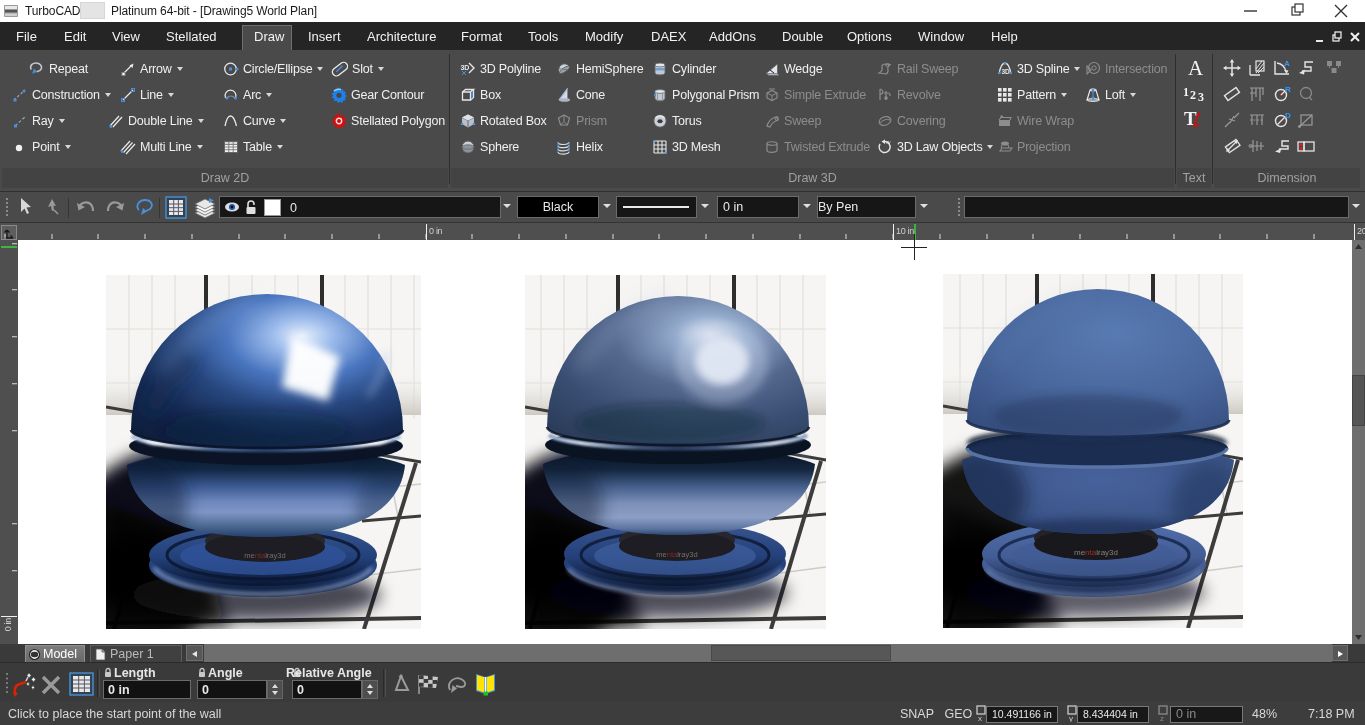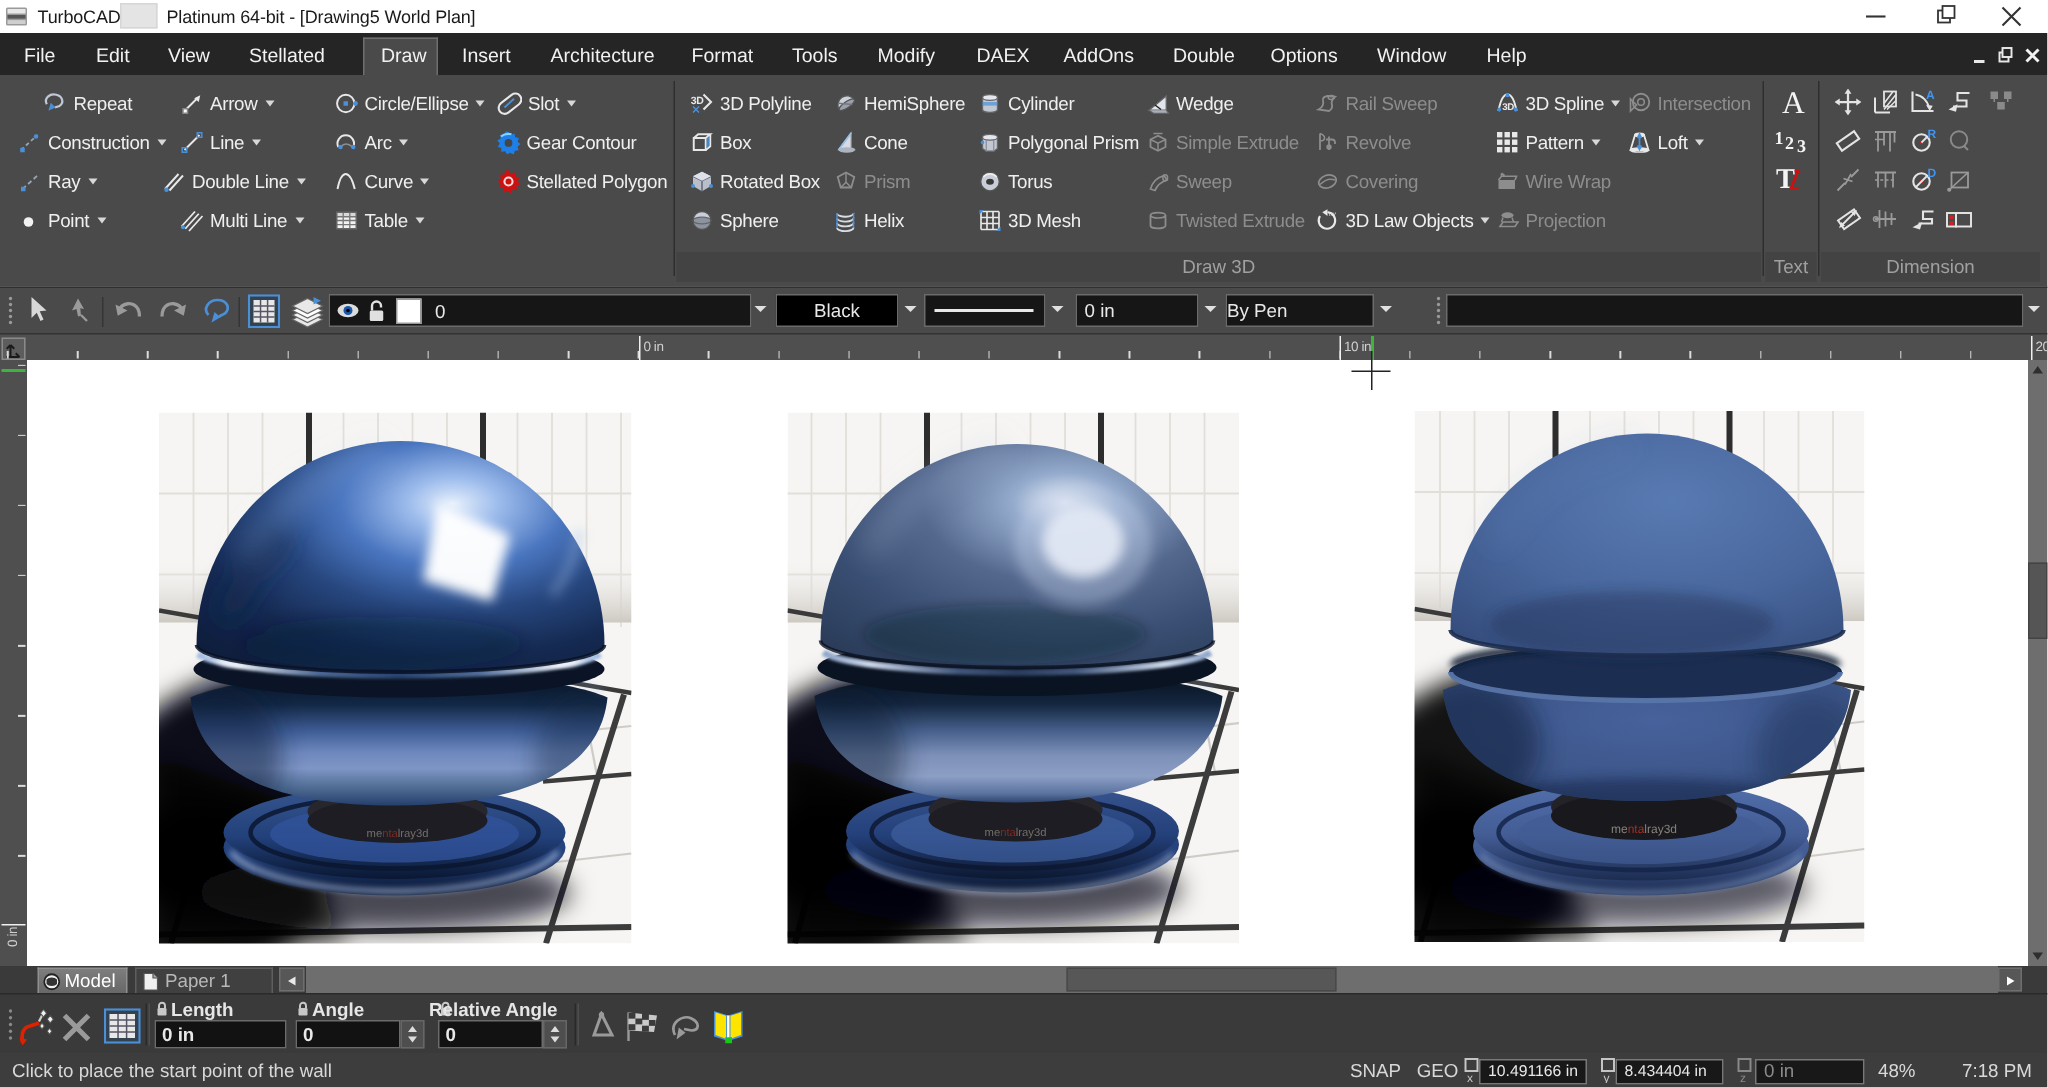--- a/index.html
+++ b/index.html
@@ -393,20 +393,21 @@
     <rect x="18" y="5" width="6" height="6" fill="none" stroke="#e8e8e8" stroke-width="1.3"></rect>
     <rect x="20" y="2" width="6" height="6" fill="#252525" stroke="#e8e8e8" stroke-width="1.3"></rect>
     <path d="M36 3 L44 11 M44 3 L36 11" stroke="#f2f2f2" stroke-width="2"></path>
   </svg>
 </div>
 
 <div id="ribbon">
   <div class="sep" style="left:449px"></div>
   <div class="sep" style="left:1175px"></div>
   <div class="sep" style="left:1212px"></div>
+  <div class="footer" style="left:2px;width:446px">Draw 2D</div>
   <div class="footer" style="left:451px;width:723px">Draw 3D</div>
   <div class="footer" style="left:1177px;width:34px">Text</div>
   <div class="footer" style="left:1214px;width:146px">Dimension</div>
   <div id="ribbonitems">
     <div class="ri" style="left:28px;top:10px"><svg width="17" height="17">
           <use href="#i-repeat"></use>
         </svg>Repeat</div>
     <div class="ri" style="left:12px;top:36px"><svg width="16" height="16">
           <use href="#i-constr"></use>
         </svg>Construction<span class="caret"></span></div>

